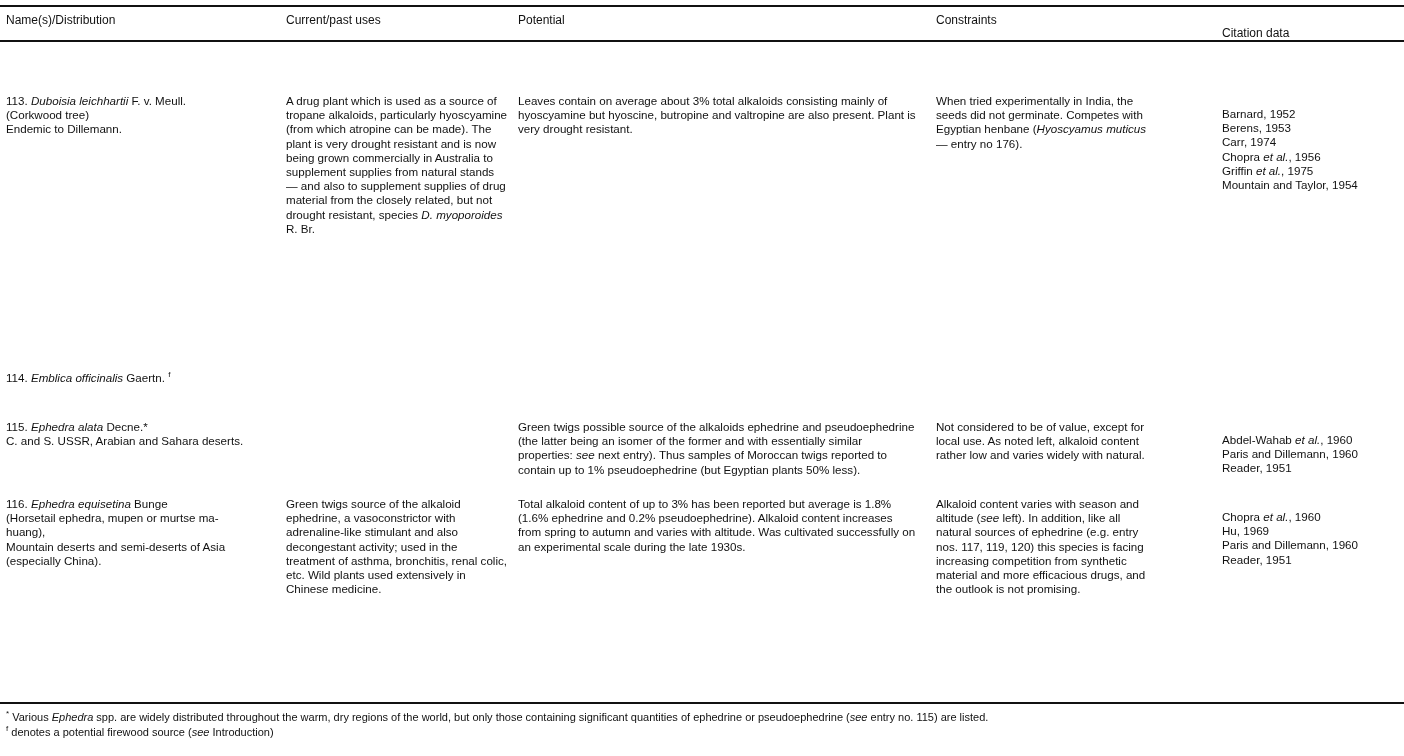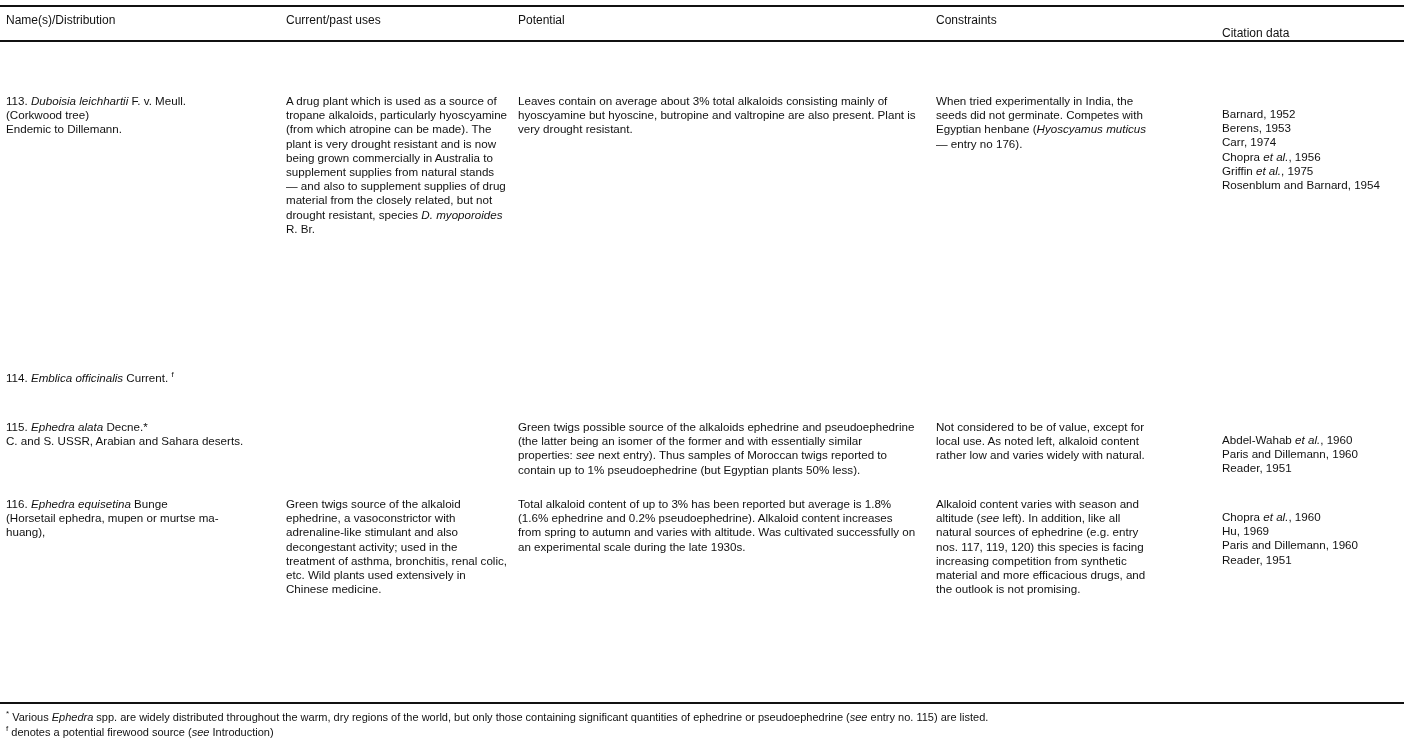--- a/index.html
+++ b/index.html
@@ -53,42 +53,43 @@
   <span>A drug plant which is used as a source of tropane alkaloids, particularly hyoscyamine (from which atropine can be made). The plant is very drought resistant and is now being grown commercially in Australia to supplement supplies from natural stands — and also to supplement supplies of drug material from the closely related, but not drought resistant, species</span> <i>D. myoporoides</i> <span>R. Br.</span>
 </div>
 <div class="cell c2 r113">Leaves contain on average about 3% total alkaloids consisting mainly of hyoscyamine but hyoscine, butropine and valtropine are also present. Plant is very drought resistant.</div>
 <div class="cell c3 r113"><span>When tried experimentally in India, the seeds did not germinate. Competes with Egyptian henbane (</span><i>Hyoscyamus muticus</i><span> — entry no 176).</span></div>
 <div class="cell c4 r113">
   <div><span>Barnard</span><i></i><span>, 1952</span></div>
   <div><span>Berens</span><i></i><span>, 1953</span></div>
   <div><span>Carr</span><i></i><span>, 1974</span></div>
   <div><span>Chopra </span><i>et al.</i><span>, 1956</span></div>
   <div><span>Griffin </span><i>et al.</i><span>, 1975</span></div>
-  <div><span>Rosenblum and Barnard</span><i></i><span>, 1954</span></div>
+  <div><span>Mountain and Taylor</span><i></i><span>, 1954</span></div>
 </div>
 
 <div class="cell c0 r114" style="width:400px">
-  <span>114.</span> <i>Emblica officinalis</i> <span>Current.</span> <sup>f</sup>
+  <span>114.</span> <i>Emblica officinalis</i> <span>Gaertn.</span> <sup>f</sup>
 </div>
 
 <div class="cell c0 r115">
   <p><span>115.</span> <i>Ephedra alata</i> <span>Decne.</span><span>*</span></p>
   <p class="gap">C. and S. USSR, Arabian and Sahara deserts.</p>
 </div>
 <div class="cell c2 r115"><span>Green twigs possible source of the alkaloids ephedrine and pseudoephedrine (the latter being an isomer of the former and with essentially similar properties: </span><i>see</i><span> next entry). Thus samples of Moroccan twigs reported to contain up to 1% pseudoephedrine (but Egyptian plants 50% less).</span></div>
 <div class="cell c3 r115">Not considered to be of value, except for local use. As noted left, alkaloid content rather low and varies widely with natural.</div>
 <div class="cell c4 r115">
   <div><span>Abdel-Wahab </span><i>et al.</i><span>, 1960</span></div>
   <div><span>Paris and Dillemann</span><i></i><span>, 1960</span></div>
   <div><span>Reader</span><i></i><span>, 1951</span></div>
 </div>
 
 <div class="cell c0 r116">
   <p><span>116.</span> <i>Ephedra equisetina</i> <span>Bunge</span></p>
   <p class="gap">(Horsetail ephedra, mupen or murtse ma-huang),</p>
+  <p class="gap">Mountain deserts and semi-deserts of Asia (especially China).</p>
 </div>
 <div class="cell c1 r116">Green twigs source of the alkaloid ephedrine, a vasoconstrictor with adrenaline-like stimulant and also decongestant activity; used in the treatment of asthma, bronchitis, renal colic, etc. Wild plants used extensively in Chinese medicine.</div>
 <div class="cell c2 r116">Total alkaloid content of up to 3% has been reported but average is 1.8% (1.6% ephedrine and 0.2% pseudoephedrine). Alkaloid content increases from spring to autumn and varies with altitude. Was cultivated successfully on an experimental scale during the late 1930s.</div>
 <div class="cell c3 r116"><span>Alkaloid content varies with season and altitude (</span><i>see</i><span> left). In addition, like all natural sources of ephedrine (e.g. entry nos. 117, 119, 120) this species is facing increasing competition from synthetic material and more efficacious drugs, and the outlook is not promising.</span></div>
 <div class="cell c4 r116">
   <div><span>Chopra </span><i>et al.</i><span>, 1960</span></div>
   <div><span>Hu</span><i></i><span>, 1969</span></div>
   <div><span>Paris and Dillemann</span><i></i><span>, 1960</span></div>
   <div><span>Reader</span><i></i><span>, 1951</span></div>
 </div>

